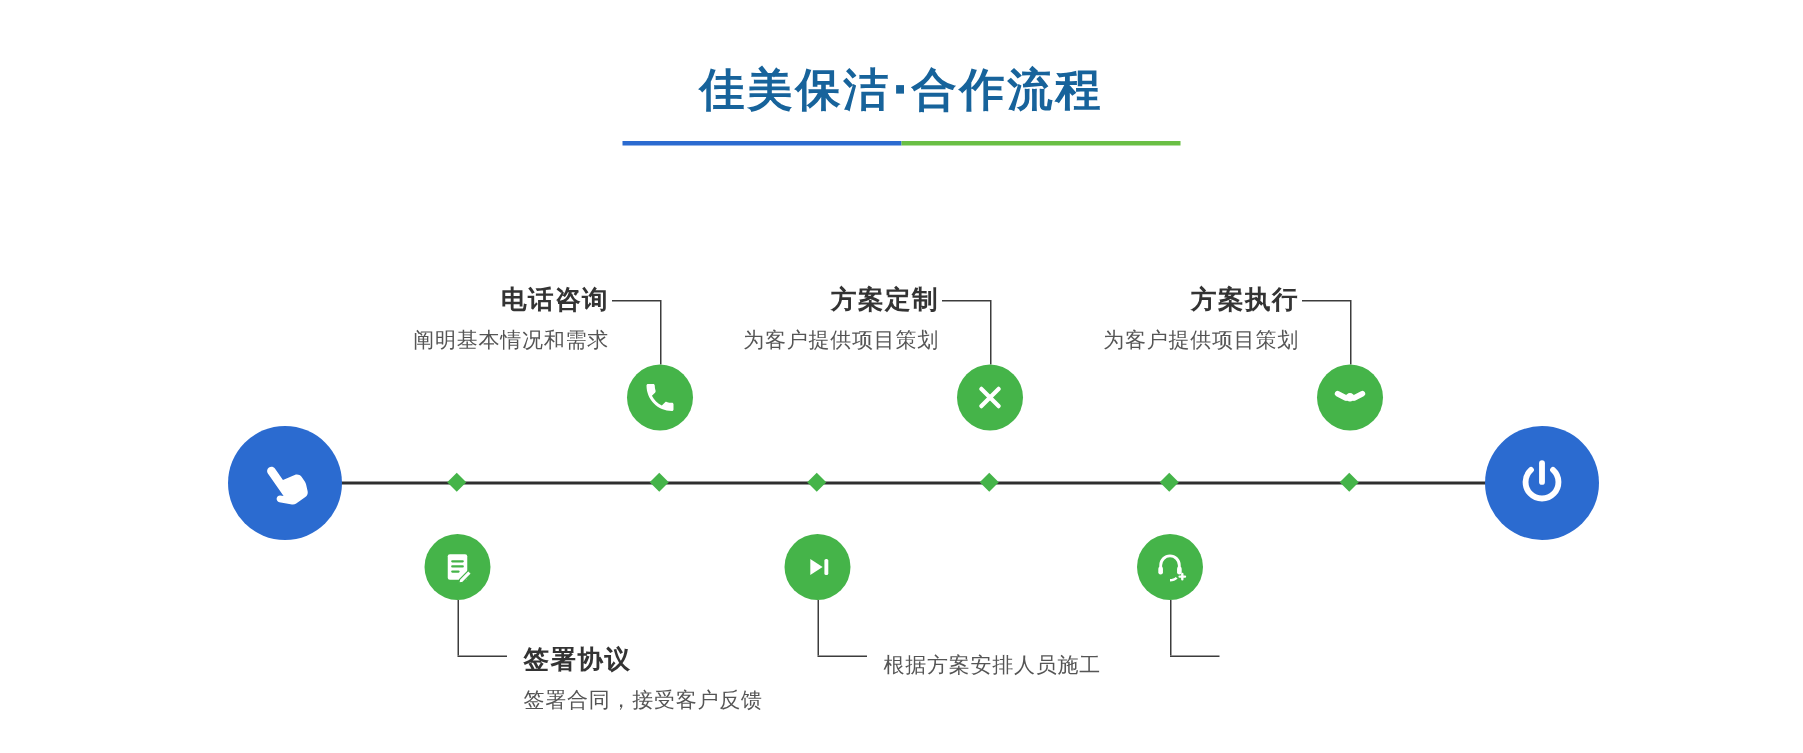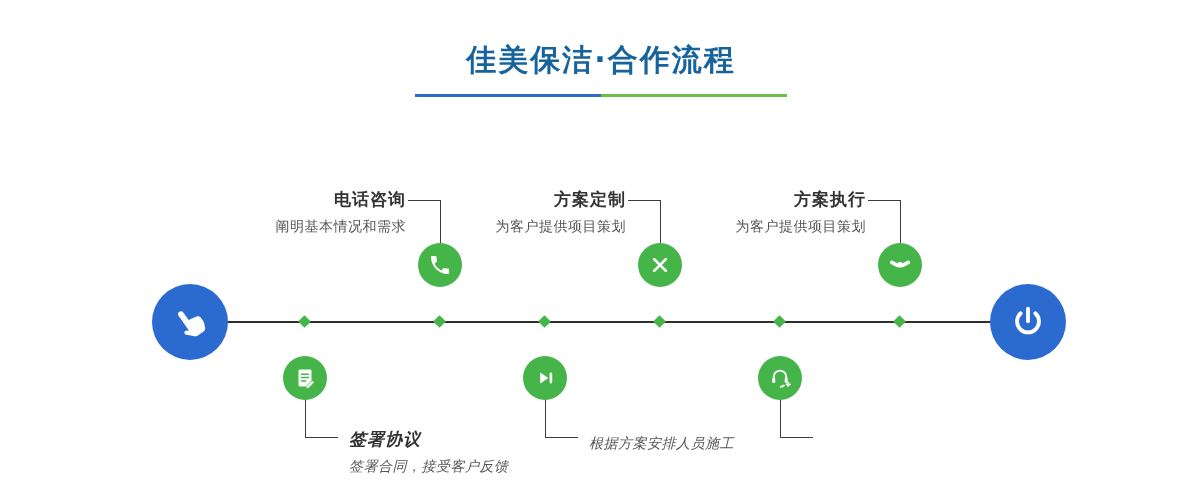--- a/index.html
+++ b/index.html
@@ -43,21 +43,21 @@
   .conn { position:absolute; background:#3c3c3c; }
   .conn.v { width:1px; } .conn.h { height:1px; }
   .c1v { left:440px; top:200px; height:43px; } .c1h { left:408px; top:200px; width:32px; }
   .c2v { left:660px; top:200px; height:43px; } .c2h { left:628px; top:200px; width:32px; }
   .c3v { left:900px; top:200px; height:43px; } .c3h { left:868px; top:200px; width:32px; }
   .c4v { left:305px; top:400px; height:37px; } .c4h { left:305px; top:437px; width:33px; }
   .c5v { left:545px; top:400px; height:37px; } .c5h { left:545px; top:437px; width:33px; }
   .c6v { left:780px; top:400px; height:37px; } .c6h { left:780px; top:437px; width:33px; }
   .label-top { position:absolute; width:190px; text-align:right; }
   .lt1 { left:216px; top:188px; } .lt2 { left:436px; top:188px; } .lt3 { left:676px; top:188px; }
-  .label-bottom { position:absolute; text-align:left;font-style:italic; }
+  .label-bottom { position:absolute; text-align:left; }
   .lb4 { left:349px; top:428px; } .lb5 { left:589px; top:428px; } .lb6 { left:829px; top:428px; }
   .step-title { font-size:17px; font-weight:bold; color:#333; letter-spacing:1px; }
   .step-desc  { font-size:14px; color:#555; margin-top:7px; letter-spacing:0.5px; }
   .hand-rot { transform:rotate(-35deg); }
 </style>
 </head>
 <body>
 
 <div class="canvas">
 

